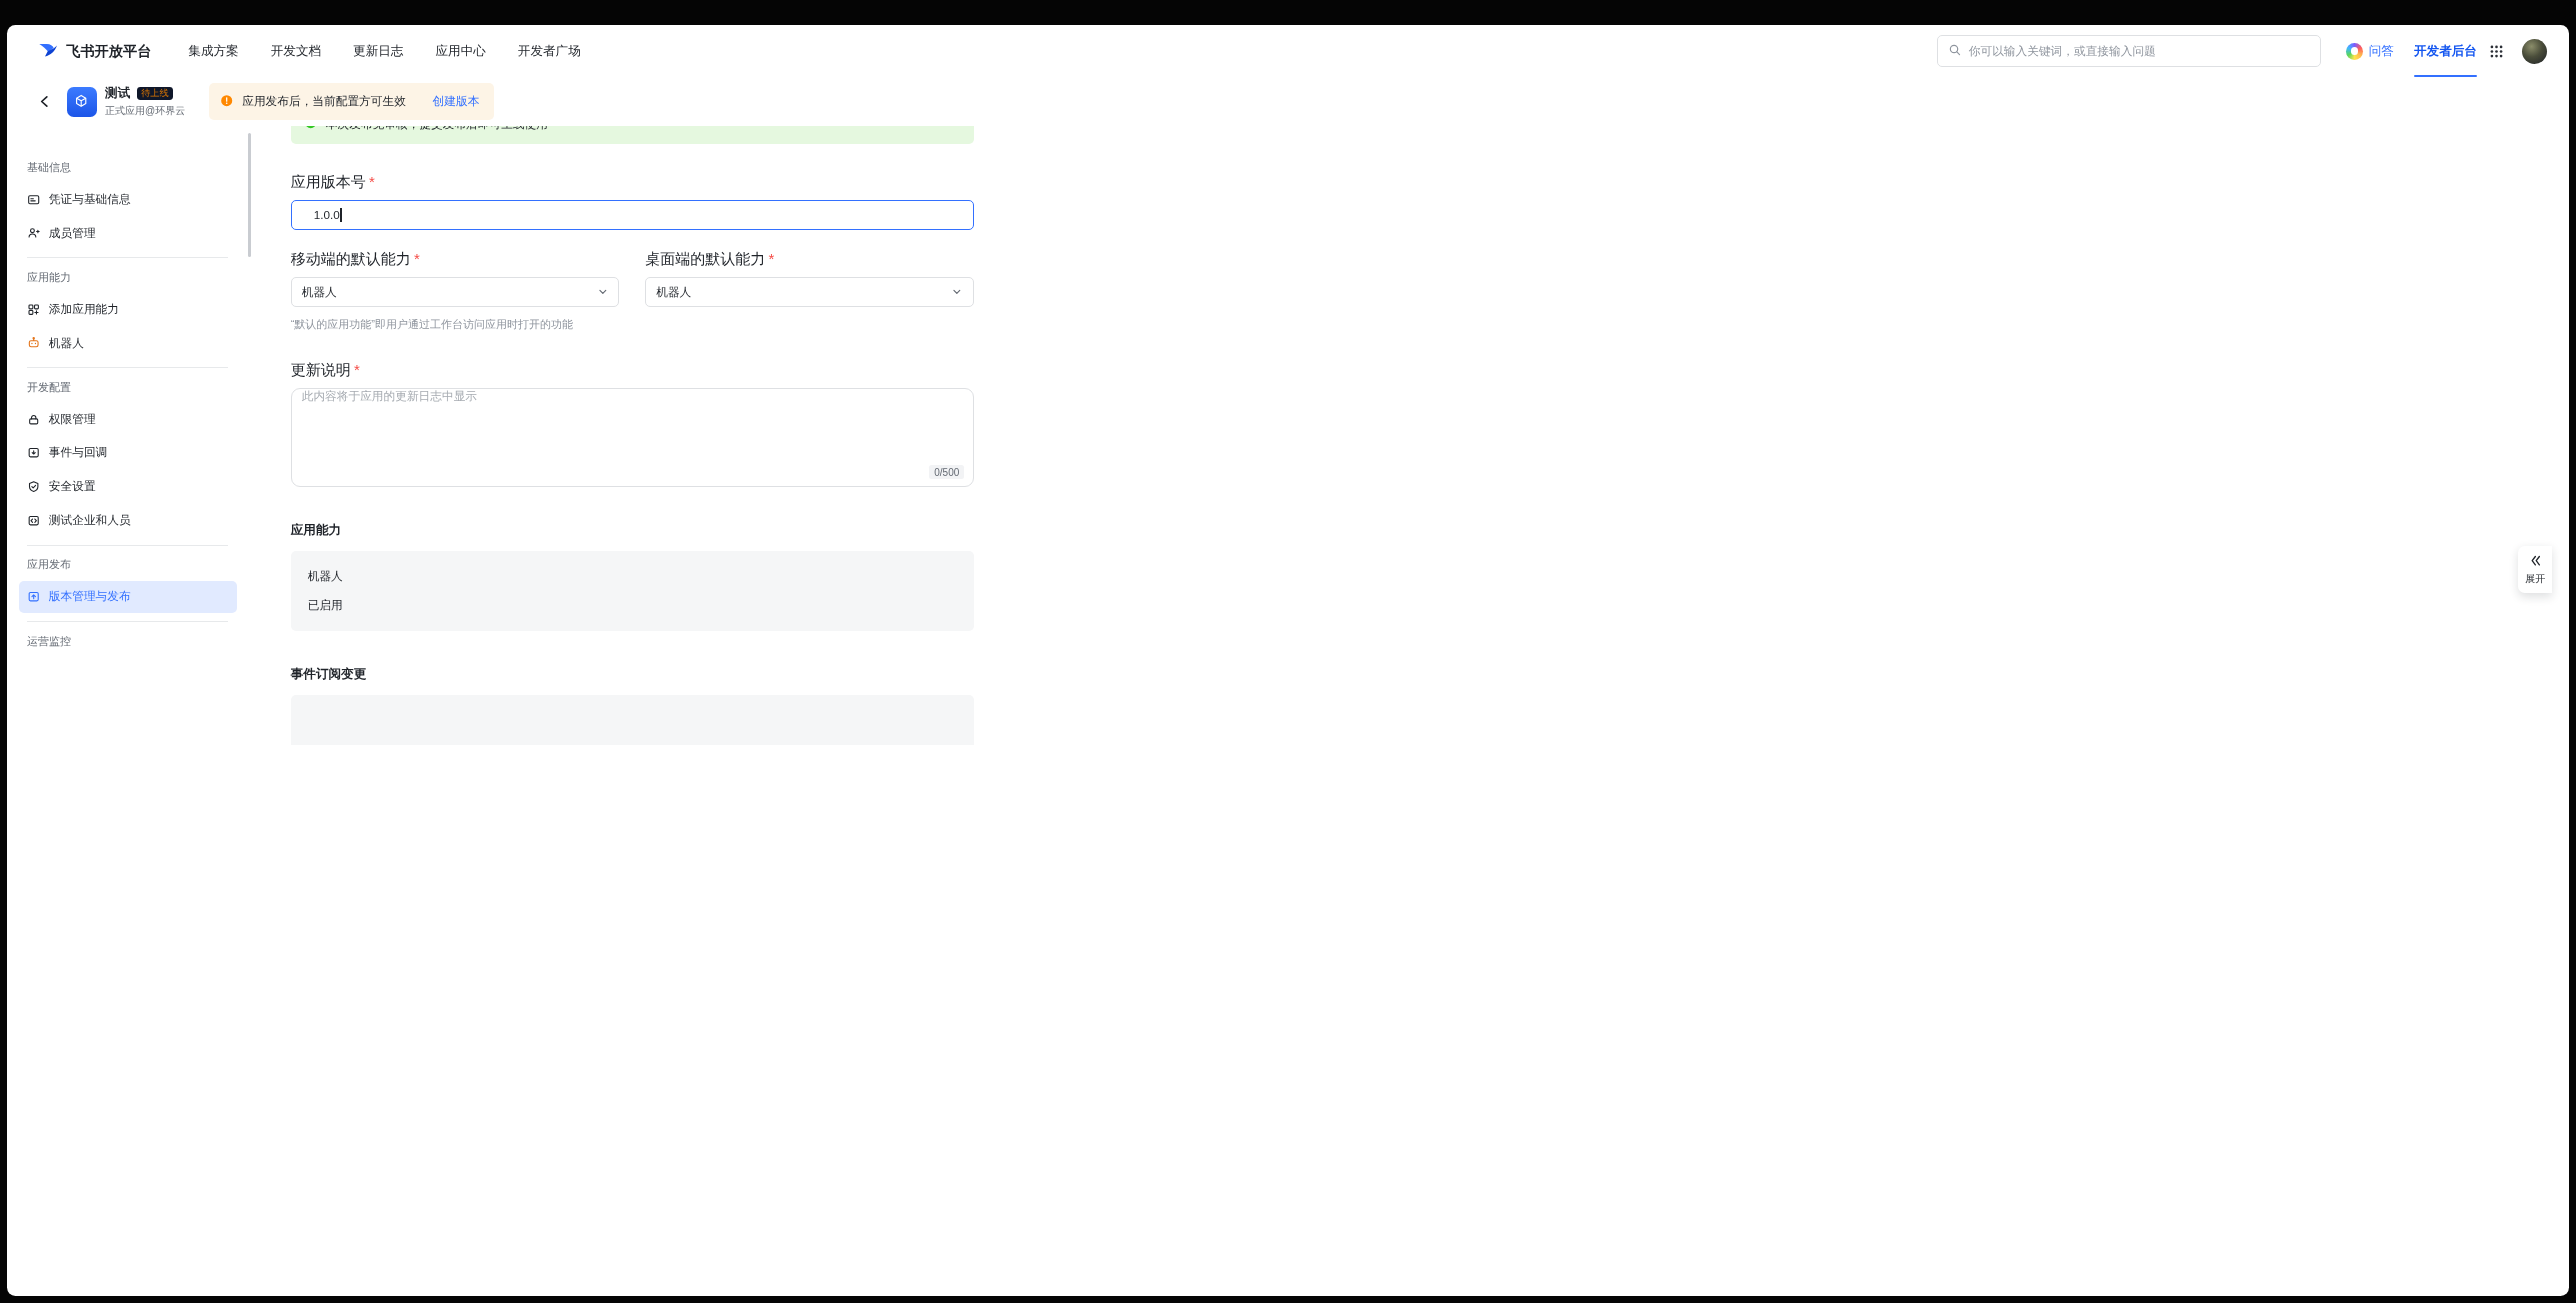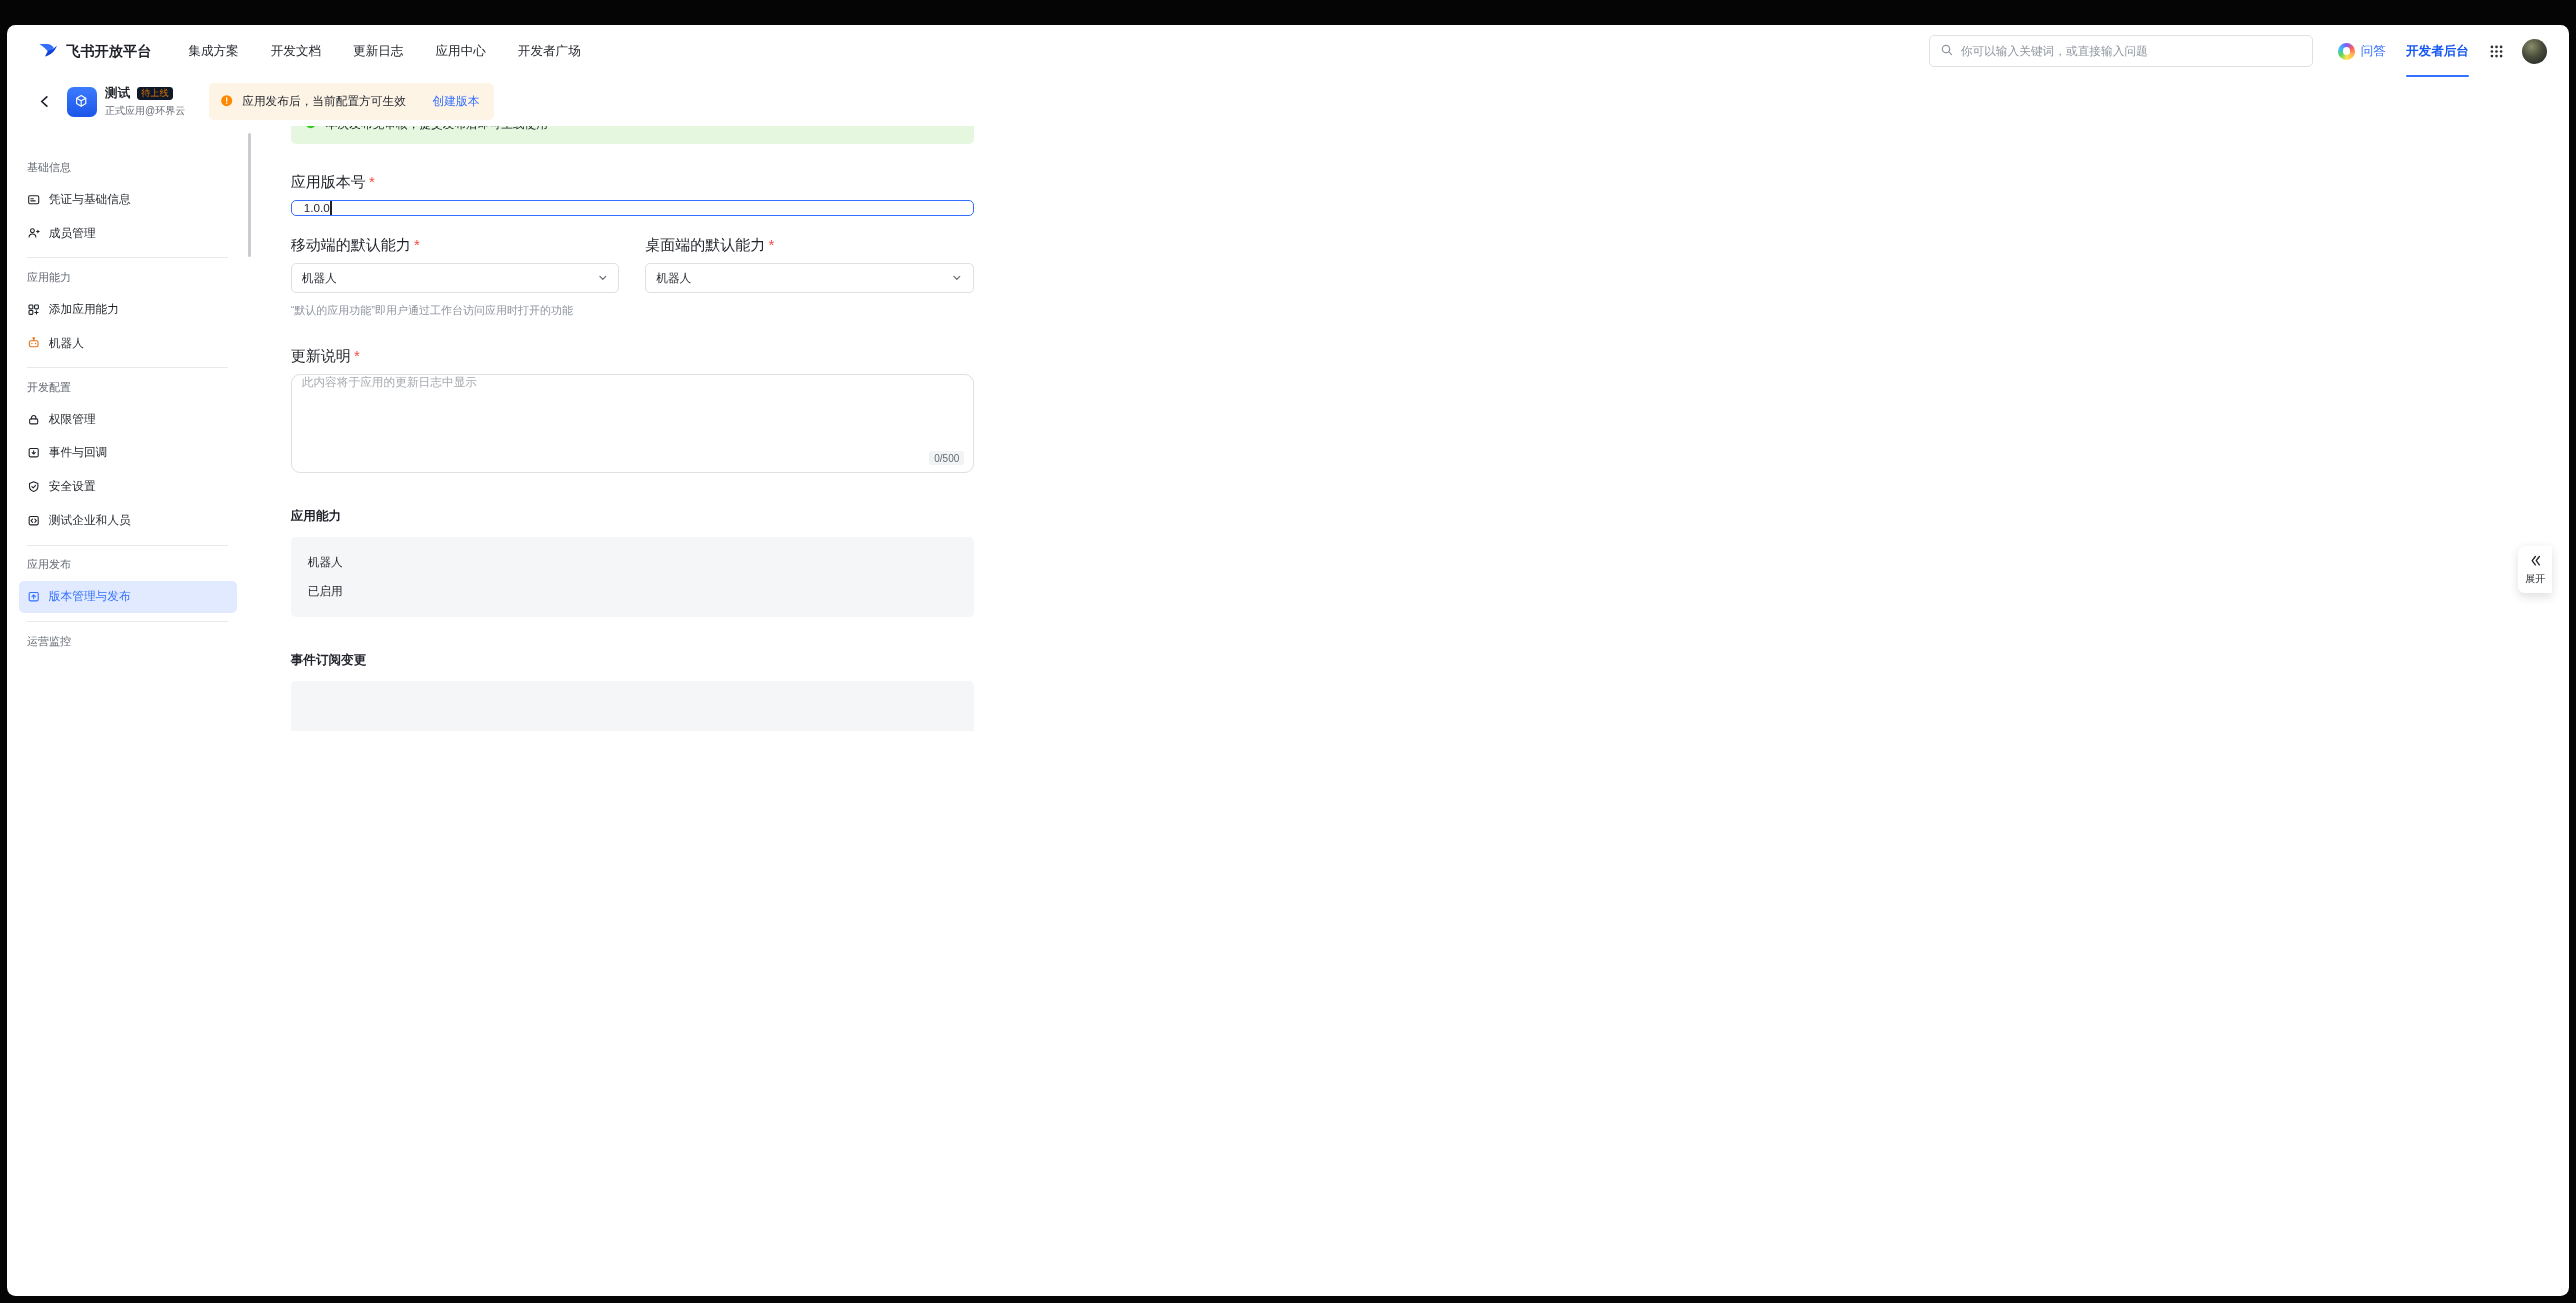--- a/index.html
+++ b/index.html
@@ -16,21 +16,21 @@
   .nav .nav-item { cursor:pointer; white-space:nowrap; }
   .search { margin-left:auto; margin-right:25px; width:384px; height:32px; border:0.8px solid #dee0e3;
             border-radius:5px; display:flex; align-items:center; gap:7.5px; padding:0 10px;
             color:#8f959e; font-size:11.7px; }
   .qa { display:flex; align-items:center; gap:5.9px; color:#3370ff; font-size:12.6px; font-weight:500; margin-right:20px; white-space:nowrap; }
   .qa-ring { width:17px; height:17px; border-radius:50%;
              background:conic-gradient(#7b5cff,#ff5c5c,#ffb74d,#ffe44d,#58d65c,#3fb6ff,#7b5cff);
              display:flex; align-items:center; justify-content:center; }
   .qa-ring-inner { width:7.5px; height:7.5px; border-radius:50%; background:#fff; }
   .console { color:#1456f0; font-size:12.6px; font-weight:600; height:52px; display:flex;
-             align-items:center; position:relative; margin-right:20px; white-space:nowrap; }
+             align-items:center; position:relative; margin-right:12px; white-space:nowrap; }
   .console::after { content:""; position:absolute; left:0; right:0; bottom:0; height:2.5px;
                     background:#3370ff; border-radius:1.7px; }
   .apps-btn { margin-right:18.4px; display:flex; align-items:center; }
   .avatar { width:25px; height:25px; border-radius:50%;
             background:radial-gradient(circle at 38% 30%, #8b8d6a 0%, #4a4d3a 45%, #1d2026 100%); }
 
   
   .app-bar { height:49px; display:flex; align-items:center; padding:0 30px; }
   .back-btn { display:flex; align-items:center; margin-right:15px; cursor:pointer; }
   .app-icon { width:30px; height:30px; border-radius:6.7px;
@@ -60,22 +60,22 @@
                     background:#c9ccd1; border-radius:1.7px; }
 
   .main { flex:1; padding-left:39px; position:relative; overflow:hidden; }
   .main-col { width:683px; }
 
   .banner-success { height:40px; margin-top:-22px; background:#e5f8df; border-radius:5px;
                     display:flex; align-items:center; gap:8.4px; padding:0 13.4px; font-size:11.7px; }
 
   .field-label { margin-top:28.5px; font-size:15px; font-weight:500; }
   .req { color:#f54a45; margin-left:3.4px; }
-  .text-input { margin-top:8.4px; height:16px; border:1.3px solid #3370ff; border-radius:5px;
-                display:flex; align-items:center; padding:0 12px; font-size:11.7px; cursor:text; }
+  .text-input { margin-top:8.4px; height:30px; border:1.3px solid #3370ff; border-radius:5px;
+                display:flex; align-items:center; padding:0 22px; font-size:11.7px; cursor:text; }
   .caret { width:1.3px; height:13.4px; background:#1f2329; margin-left:0.8px; }
 
   .field-row { display:flex; gap:26px; margin-top:20px; }
   .field { flex:1; }
   .field .field-label { margin-top:0; }
   .select { margin-top:8.4px; height:30px; border:0.8px solid #dee0e3; border-radius:5px;
             display:flex; align-items:center; justify-content:space-between; padding:0 10px;
             font-size:11.7px; cursor:pointer; }
   .hint { margin-top:10px; font-size:11px; color:#8f959e; }
 

